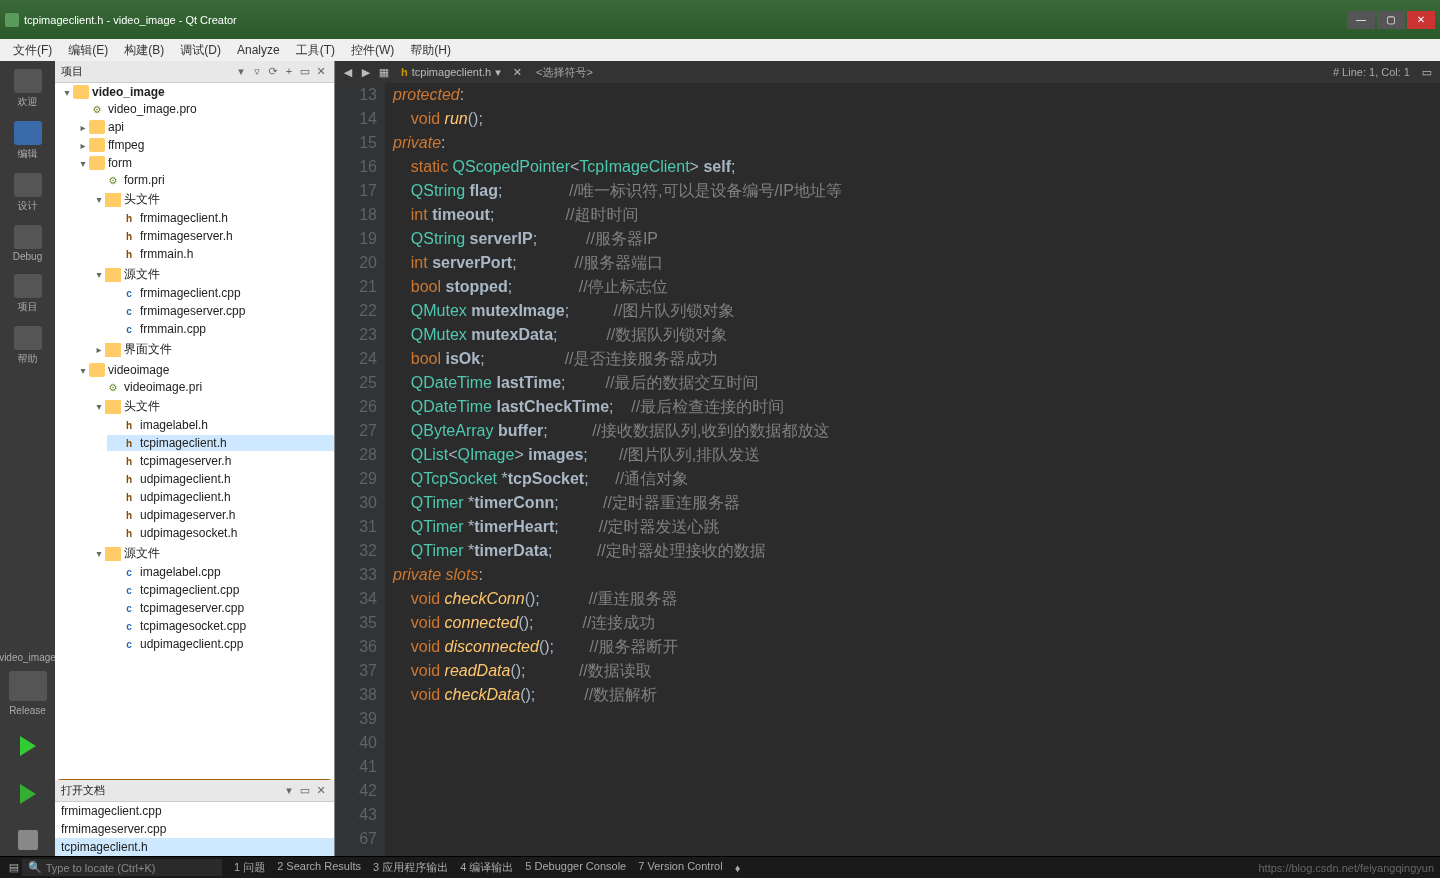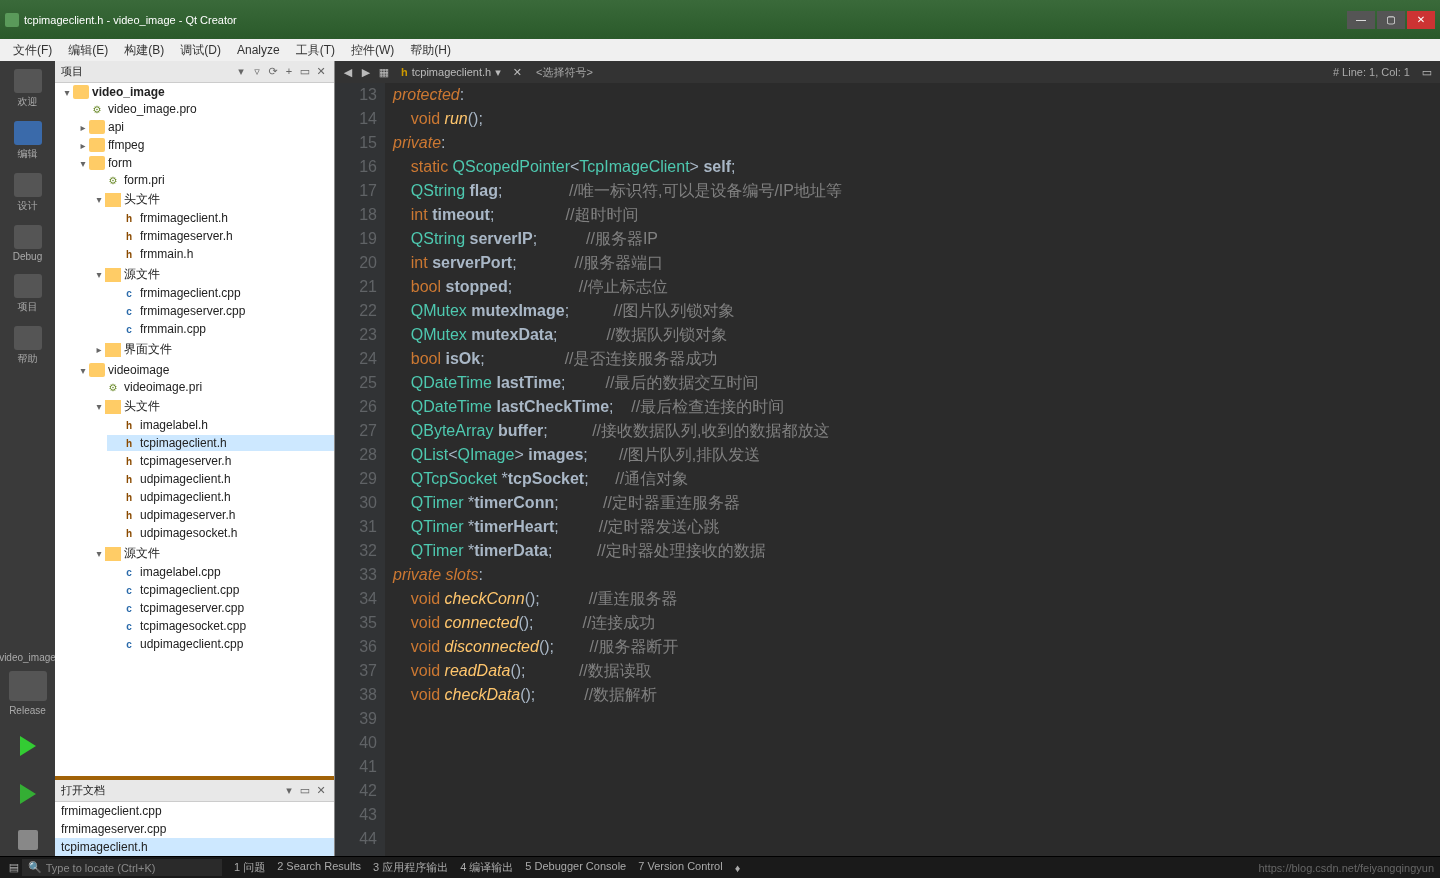--- a/index.html
+++ b/index.html
@@ -31,21 +31,21 @@
 .tree .row { display: flex; align-items: center; padding: 1px 2px; cursor: pointer; }
 .tree .row.selected { background: #cde8ff; }
 .tree .exp { width: 12px; text-align: center; color: #666; font-size: 10px; }
 .tree .fic { width: 16px; height: 14px; margin-right: 3px; display: inline-flex; align-items: center; justify-content: center; font-size: 10px; }
 .tree .fic.folder { background: #fc6; border-radius: 2px; }
 .tree .fic.headers { background: #fc6; }
 .tree .fic.hfile { color: #8a4a00; font-weight: bold; }
 .tree .fic.cfile { color: #2a6aaa; font-weight: bold; }
 .tree .fic.pro { color: #6a8a2a; }
 .tree .rootlbl { font-weight: bold; }
-.opendocs { border-top: 4px solid #a16207; }
+.opendocs { border-top: 1px solid #a16207; border-radius: 6px; }
 .opendocs .list { background: #fff; }
 .opendocs .item { padding: 2px 6px; font-size: 12px; cursor: pointer; }
 .opendocs .item.sel { background: #cde8ff; }
 .editor { flex: 1; display: flex; flex-direction: column; background: #2b2b2b; overflow: hidden; }
 .edtabs { height: 22px; background: #333; display: flex; align-items: center; padding: 0 4px; font-size: 11px; color: #bbb; }
 .edtabs .nav { width: 18px; text-align: center; cursor: pointer; }
 .edtabs .tabfile { padding: 0 8px; display: flex; align-items: center; gap: 4px; }
 .edtabs .tabfile .hic { color: #c90; font-weight: bold; }
 .edtabs .symsel { margin-left: 14px; color: #aaa; }
 .edtabs .xbtn { margin-left: 4px; cursor: pointer; }
@@ -434,21 +434,21 @@
             <div>34</div>
             <div>35</div>
             <div>36</div>
             <div>37</div>
             <div>38</div>
             <div>39</div>
             <div>40</div>
             <div>41</div>
             <div>42</div>
             <div>43</div>
-            <div>44</div>
+            <div>67</div>
             <div>45</div>
           </div>
         <div class="codebody" id="codebody"><div></div><div><span class="kw">protected</span><span class="op">:</span></div><div>    <span class="kw2">void</span> <span class="fn">run</span><span class="op">();</span></div><div></div><div><span class="kw">private</span><span class="op">:</span></div><div>    <span class="kw2">static</span> <span class="type">QScopedPointer</span><span class="op">&lt;</span><span class="type">TcpImageClient</span><span class="op">&gt; </span><span class="var">self</span><span class="op">;</span></div><div></div><div>    <span class="type">QString</span> <span class="var">flag</span><span class="op">;</span>               <span class="cmt">//唯一标识符,可以是设备编号/IP地址等</span></div><div>    <span class="kw2">int</span> <span class="var">timeout</span><span class="op">;</span>                <span class="cmt">//超时时间</span></div><div>    <span class="type">QString</span> <span class="var">serverIP</span><span class="op">;</span>           <span class="cmt">//服务器IP</span></div><div>    <span class="kw2">int</span> <span class="var">serverPort</span><span class="op">;</span>             <span class="cmt">//服务器端口</span></div><div></div><div>    <span class="kw2">bool</span> <span class="var">stopped</span><span class="op">;</span>               <span class="cmt">//停止标志位</span></div><div>    <span class="type">QMutex</span> <span class="var">mutexImage</span><span class="op">;</span>          <span class="cmt">//图片队列锁对象</span></div><div>    <span class="type">QMutex</span> <span class="var">mutexData</span><span class="op">;</span>           <span class="cmt">//数据队列锁对象</span></div><div></div><div>    <span class="kw2">bool</span> <span class="var">isOk</span><span class="op">;</span>                  <span class="cmt">//是否连接服务器成功</span></div><div>    <span class="type">QDateTime</span> <span class="var">lastTime</span><span class="op">;</span>         <span class="cmt">//最后的数据交互时间</span></div><div>    <span class="type">QDateTime</span> <span class="var">lastCheckTime</span><span class="op">;</span>    <span class="cmt">//最后检查连接的时间</span></div><div>    <span class="type">QByteArray</span> <span class="var">buffer</span><span class="op">;</span>          <span class="cmt">//接收数据队列,收到的数据都放这</span></div><div>    <span class="type">QList</span><span class="op">&lt;</span><span class="type">QImage</span><span class="op">&gt; </span><span class="var">images</span><span class="op">;</span>       <span class="cmt">//图片队列,排队发送</span></div><div>    <span class="type">QTcpSocket</span> *<span class="var">tcpSocket</span><span class="op">;</span>      <span class="cmt">//通信对象</span></div><div></div><div>    <span class="type">QTimer</span> *<span class="var">timerConn</span><span class="op">;</span>          <span class="cmt">//定时器重连服务器</span></div><div>    <span class="type">QTimer</span> *<span class="var">timerHeart</span><span class="op">;</span>         <span class="cmt">//定时器发送心跳</span></div><div>    <span class="type">QTimer</span> *<span class="var">timerData</span><span class="op">;</span>          <span class="cmt">//定时器处理接收的数据</span></div><div></div><div><span class="kw">private</span> <span class="kw">slots</span><span class="op">:</span></div><div>    <span class="kw2">void</span> <span class="fn">checkConn</span><span class="op">();</span>           <span class="cmt">//重连服务器</span></div><div>    <span class="kw2">void</span> <span class="fn">connected</span><span class="op">();</span>           <span class="cmt">//连接成功</span></div><div>    <span class="kw2">void</span> <span class="fn">disconnected</span><span class="op">();</span>        <span class="cmt">//服务器断开</span></div><div>    <span class="kw2">void</span> <span class="fn">readData</span><span class="op">();</span>            <span class="cmt">//数据读取</span></div><div>    <span class="kw2">void</span> <span class="fn">checkData</span><span class="op">();</span>           <span class="cmt">//数据解析</span></div></div>
       </div>
     </div>
   </div>
 
   <div class="statusbar">
     <span style="width:16px;text-align:center">▤</span>
     <div class="locate">

